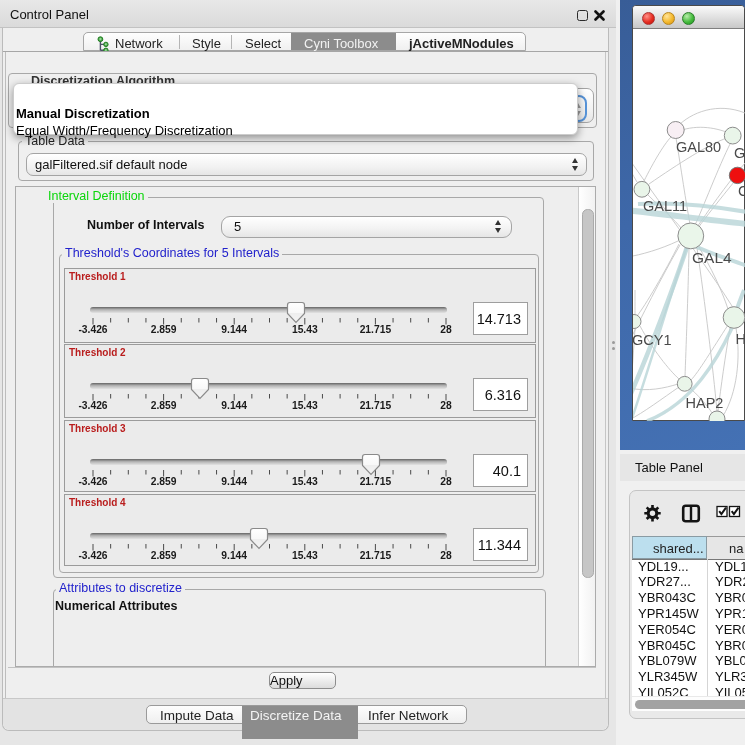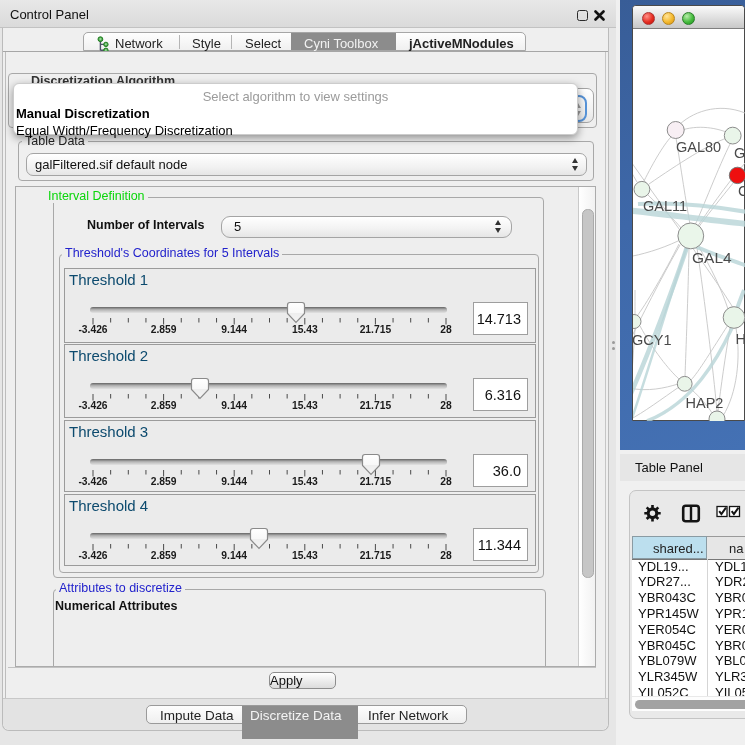--- a/index.html
+++ b/index.html
@@ -8,21 +8,21 @@
 .ab{position:absolute;}
 .grouptitle{position:absolute;font-size:12.5px;background:#eeeeee;padding:0 3px;line-height:13px;}
 .gbox{position:absolute;border:1px solid #a8a8a8;border-radius:4px;}
 .combo{position:absolute;border:1px solid #a4a4a4;border-radius:7px;
   background:linear-gradient(#ffffff,#f2f2f2 60%,#e6e6e6);text-decoration:underline;}
 .combo .txt{position:absolute;left:8px;top:2px;font-size:13px;color:#111;}
 .stepper{position:absolute;width:9px;}
 .stepper .up{width:0;height:0;border-left:3.5px solid transparent;border-right:3.5px solid transparent;border-bottom:5px solid #333;position:absolute;top:0;left:1px;}
 .stepper .dn{width:0;height:0;border-left:3.5px solid transparent;border-right:3.5px solid transparent;border-top:5px solid #333;position:absolute;top:8px;left:1px;}
 .tpanel{position:absolute;left:63px;width:470px;height:70px;border:1px solid #9b9b9b;background:#ebebeb;}
-.tpanel .ttl{position:absolute;left:4px;top:2px;font-weight:normal;font-size:15px;color:#0c4a6e;}
+.tpanel .ttl{position:absolute;left:4px;top:2px;font-weight:bold;font-size:10px;color:#b91c1c;}
 .track{position:absolute;left:25px;top:38px;width:357px;height:6px;border-radius:3px;
   background:linear-gradient(#646464,#b5b5b5 45%,#e3e3e3);}
 .vbox{position:absolute;left:408px;top:33px;width:55px;height:33px;background:#fff;border:1px solid #9e9e9e;
   font-size:14.5px;color:#111;text-align:right;line-height:33px;padding-right:6px;box-sizing:border-box;}
 .ticklbl{position:absolute;top:55px;font-size:10.3px;font-weight:bold;color:#1a1a1a;width:50px;margin-left:-25px;text-align:center;}
 .ntxt{fill:#4a4a4a;font-size:14.5px;font-family:"Liberation Sans",sans-serif;}
 </style>
 </head>
 <body>
 
@@ -354,21 +354,21 @@
               <stop offset="1" stop-color="#f4f4f4"></stop>
             </linearGradient>
           </defs>
         </svg>
         <div class="ticklbl" style="left:28px;">-3.426</div>
         <div class="ticklbl" style="left:98.6px;">2.859</div>
         <div class="ticklbl" style="left:169.2px;">9.144</div>
         <div class="ticklbl" style="left:239.8px;">15.43</div>
         <div class="ticklbl" style="left:310.4px;">21.715</div>
         <div class="ticklbl" style="left:381px;">28</div>
-        <div class="vbox">36.0</div>
+        <div class="vbox">40.1</div>
       </div>
       <div class="tpanel" style="left:48px;top:306.5px;height:70px;">
         <div class="ttl">Threshold 4</div>
         <div class="track"></div>
         <svg style="position:absolute;left:0;top:0" width="468" height="70" viewBox="0 0 468 70">
           <line x1="28" y1="49" x2="28" y2="55.5" stroke="#4a4a4a" stroke-width="1"></line>
           <line x1="45.65" y1="49" x2="45.65" y2="53.5" stroke="#4a4a4a" stroke-width="1"></line>
           <line x1="63.3" y1="49" x2="63.3" y2="53.5" stroke="#4a4a4a" stroke-width="1"></line>
           <line x1="80.94999999999999" y1="49" x2="80.94999999999999" y2="53.5" stroke="#4a4a4a" stroke-width="1"></line>
           <line x1="98.6" y1="49" x2="98.6" y2="55.5" stroke="#4a4a4a" stroke-width="1"></line>
@@ -423,16 +423,15 @@
 <div class="ab" style="left:3px;top:699px;width:605px;height:31px;background:#e3e3e3;border-radius:0 0 7px 7px;"></div>
 <div class="ab" style="left:146px;top:705px;width:321px;height:18.5px;border:1px solid #9a9a9a;border-radius:5px;background:linear-gradient(#fdfdfd,#efefef);box-sizing:border-box;">
   <span style="position:absolute;left:13px;top:2px;font-size:13.5px;color:#222;">Impute Data</span>
   <div class="ab" style="left:95px;top:0;width:116px;height:33px;background:#8c8c8c;">
     <span style="position:absolute;left:8px;top:2px;font-size:13.5px;color:#f4f4f4;">Discretize Data</span>
   </div>
   <span style="position:absolute;left:221px;top:2px;font-size:13.5px;color:#222;">Infer Network</span>
 </div>
 
 <div class="ab" style="left:13px;top:83px;width:565px;height:51.5px;background:#ffffff;border:1px solid #cccccc;border-radius:6px;box-shadow:0 3px 9px rgba(0,0,0,0.4);box-sizing:border-box;">
-  <div style="position:absolute;left:0;top:4.5px;width:100%;text-align:center;font-size:13px;color:#9b9b9b;">Select algorithm to view settings</div>
   <div style="position:absolute;left:2px;top:21.5px;font-size:13px;font-weight:bold;color:#000;">Manual Discretization</div>
   <div style="position:absolute;left:2px;top:38.5px;font-size:13px;color:#000;">Equal Width/Frequency Discretization</div>
 </div>
 
 </body></html>

